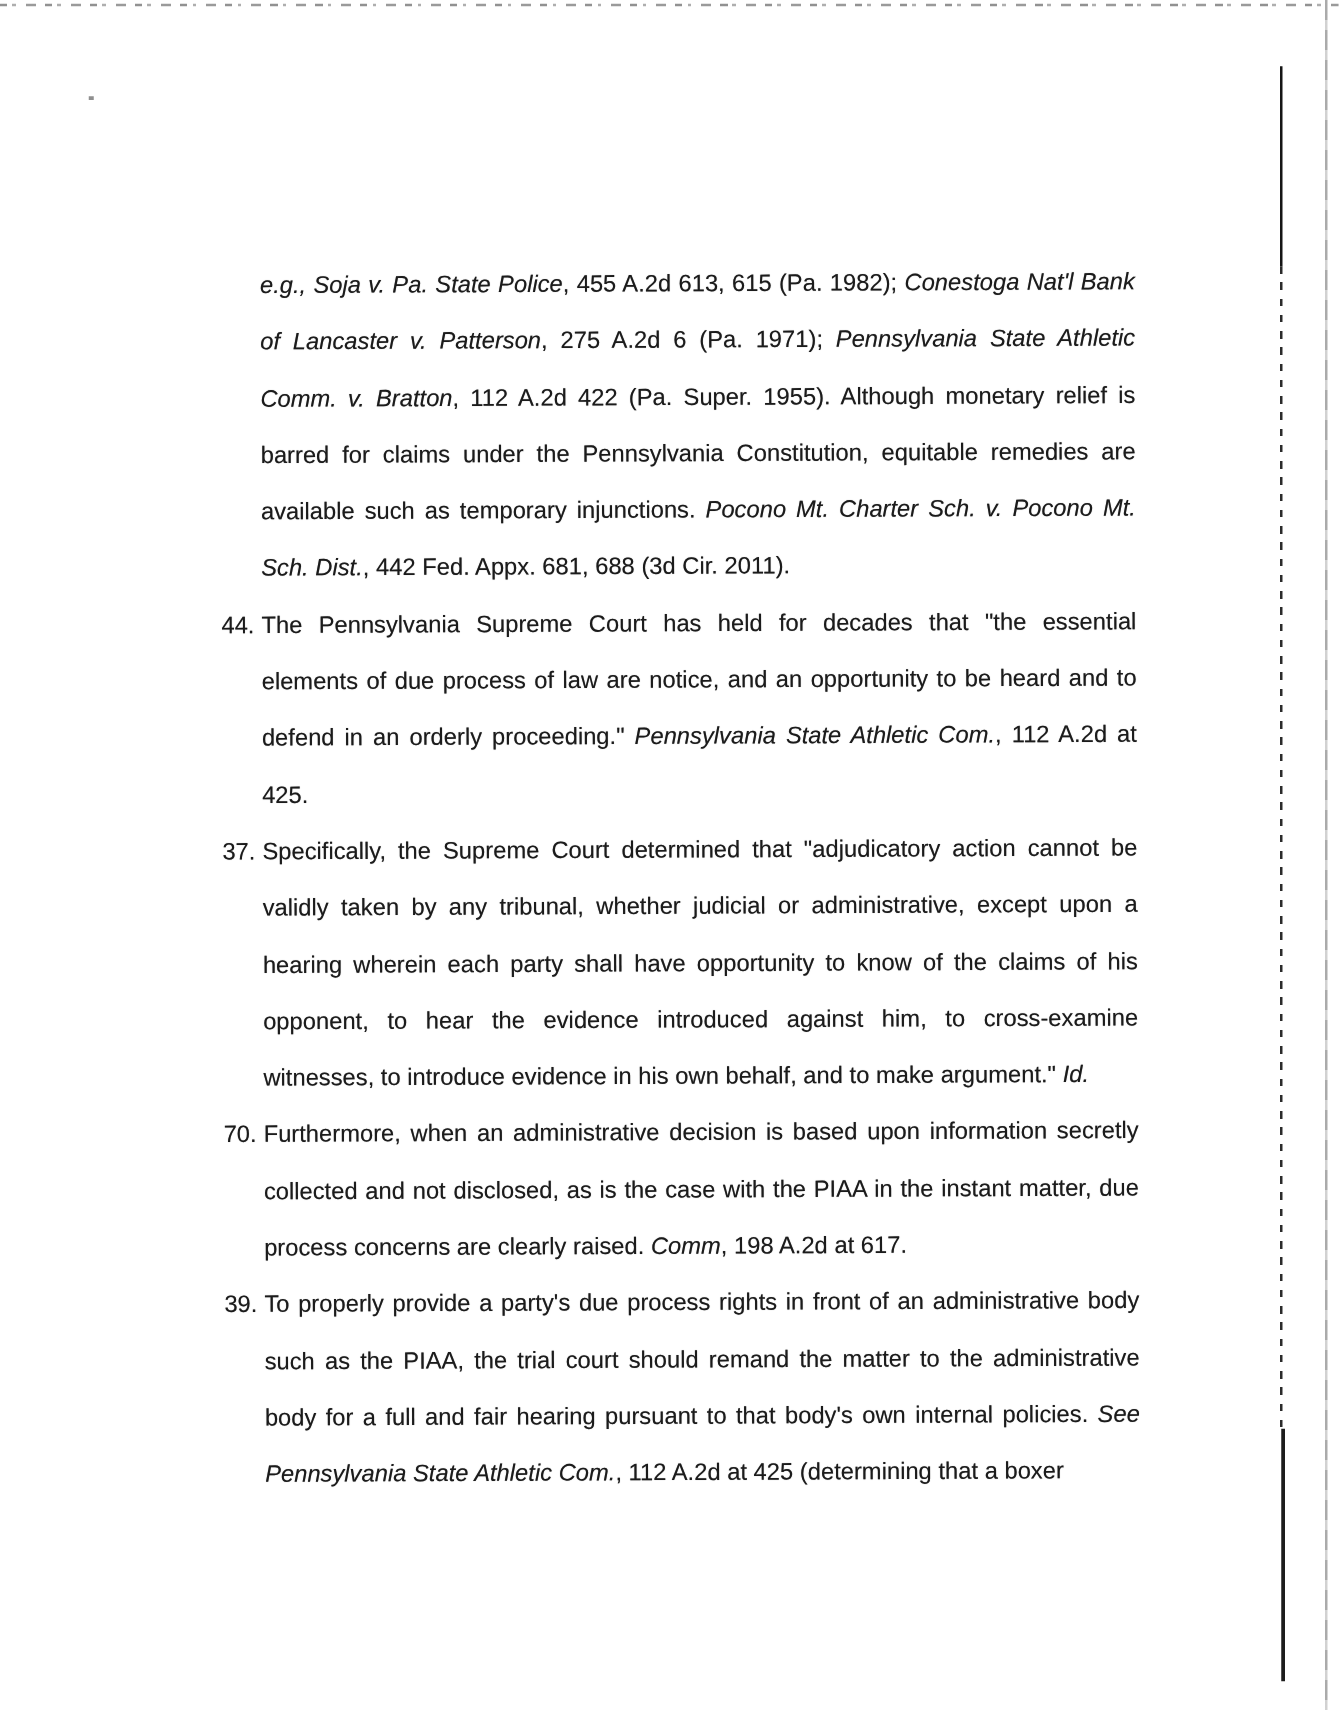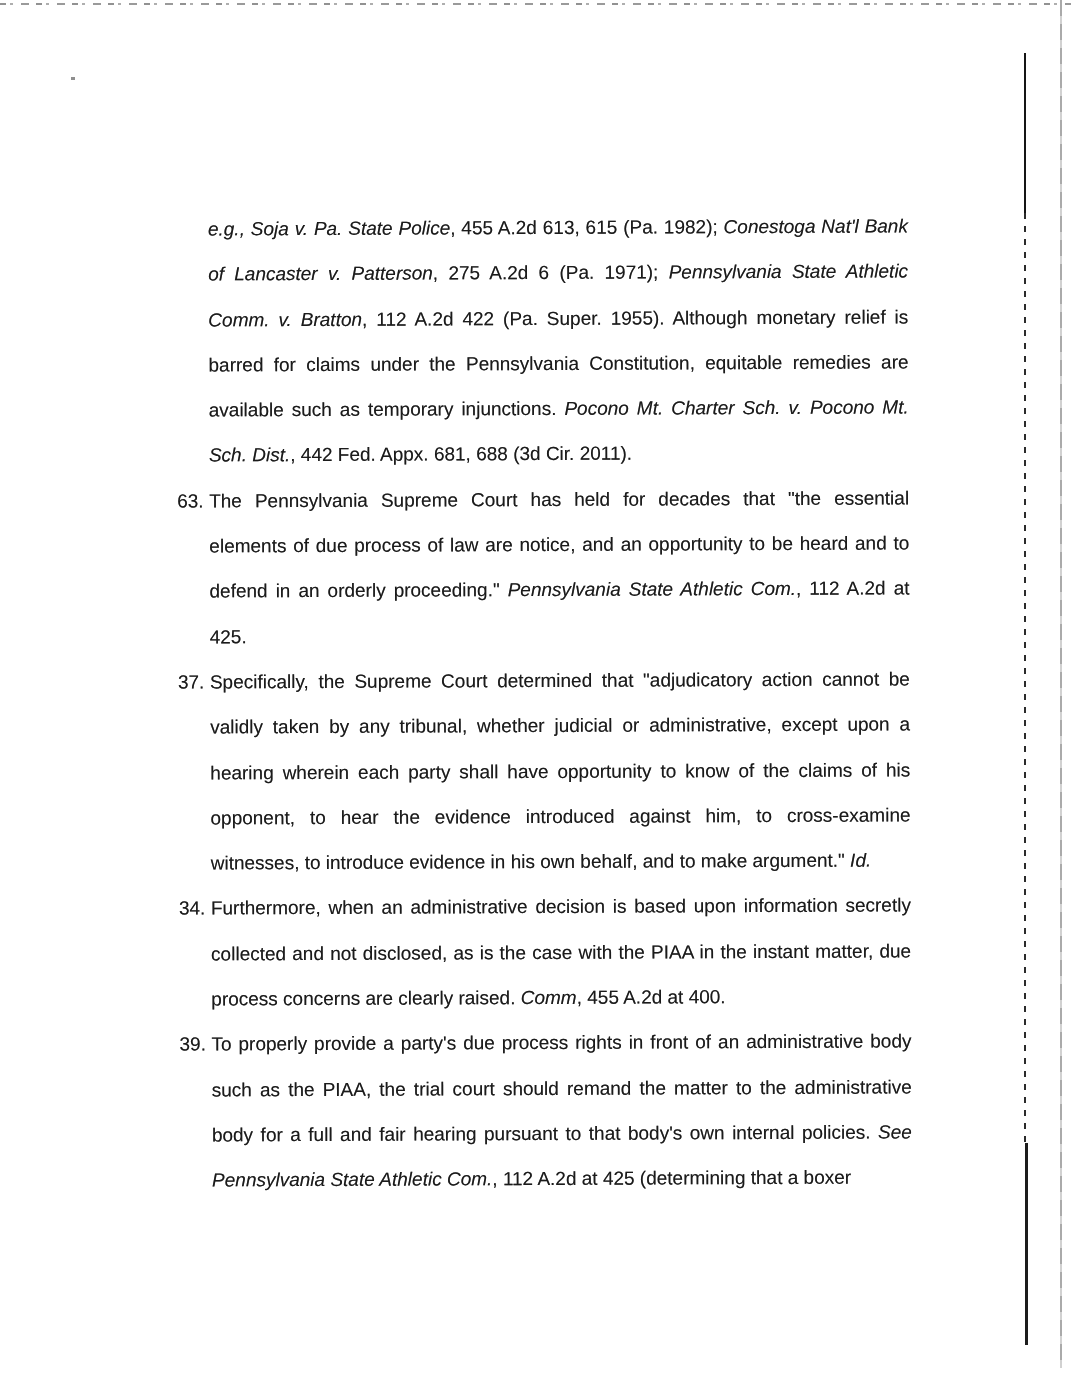--- a/index.html
+++ b/index.html
@@ -59,19 +59,19 @@
   <div class="scan-top-line"></div>
   <div class="scan-right-edge"></div>
   <div class="vline-top"></div>
   <div class="vline-mid"></div>
   <div class="vline-bottom"></div>
   <div class="speck"></div>
 
   <div class="doc">
     <div>
         <div class="para cont"><i>e.g., Soja v. Pa. State Police</i><span>, 455 A.2d 613, 615 (Pa. 1982); </span><i>Conestoga Nat'l Bank of Lancaster v. Patterson</i><span>, 275 A.2d 6 (Pa. 1971); </span><i>Pennsylvania State Athletic Comm. v. Bratton</i><span>, 112 A.2d 422 (Pa. Super. 1955). Although monetary relief is barred for claims under the Pennsylvania Constitution, equitable remedies are available such as temporary injunctions. </span><i>Pocono Mt. Charter Sch. v. Pocono Mt. Sch. Dist.</i><span>, 442 Fed. Appx. 681, 688 (3d Cir. 2011).</span></div>
-        <div class="para numbered"><span class="num">63.</span><span>The Pennsylvania Supreme Court has held for decades that "the essential elements of due process of law are notice, and an opportunity to be heard and to defend in an orderly proceeding." </span><i>Pennsylvania State Athletic Com.</i><span>, 112 A.2d at 425.</span></div>
+        <div class="para numbered"><span class="num">44.</span><span>The Pennsylvania Supreme Court has held for decades that "the essential elements of due process of law are notice, and an opportunity to be heard and to defend in an orderly proceeding." </span><i>Pennsylvania State Athletic Com.</i><span>, 112 A.2d at 425.</span></div>
         <div class="para numbered"><span class="num">37.</span><span>Specifically, the Supreme Court determined that "adjudicatory action cannot be validly taken by any tribunal, whether judicial or administrative, except upon a hearing wherein each party shall have opportunity to know of the claims of his opponent, to hear the evidence introduced against him, to cross-examine witnesses, to introduce evidence in his own behalf, and to make argument." </span><i>Id.</i></div>
-        <div class="para numbered"><span class="num">34.</span><span>Furthermore, when an administrative decision is based upon information secretly collected and not disclosed, as is the case with the PIAA in the instant matter, due process concerns are clearly raised. </span><i>Comm</i><span>, 455 A.2d at 400.</span></div>
+        <div class="para numbered"><span class="num">70.</span><span>Furthermore, when an administrative decision is based upon information secretly collected and not disclosed, as is the case with the PIAA in the instant matter, due process concerns are clearly raised. </span><i>Comm</i><span>, 198 A.2d at 617.</span></div>
         <div class="para numbered"><span class="num">39.</span><span>To properly provide a party's due process rights in front of an administrative body such as the PIAA, the trial court should remand the matter to the administrative body for a full and fair hearing pursuant to that body's own internal policies. </span><i>See Pennsylvania State Athletic Com.</i><span>, 112 A.2d at 425 (determining that a boxer</span></div>
       </div>
   </div>
 </div>
 
 </body></html>

